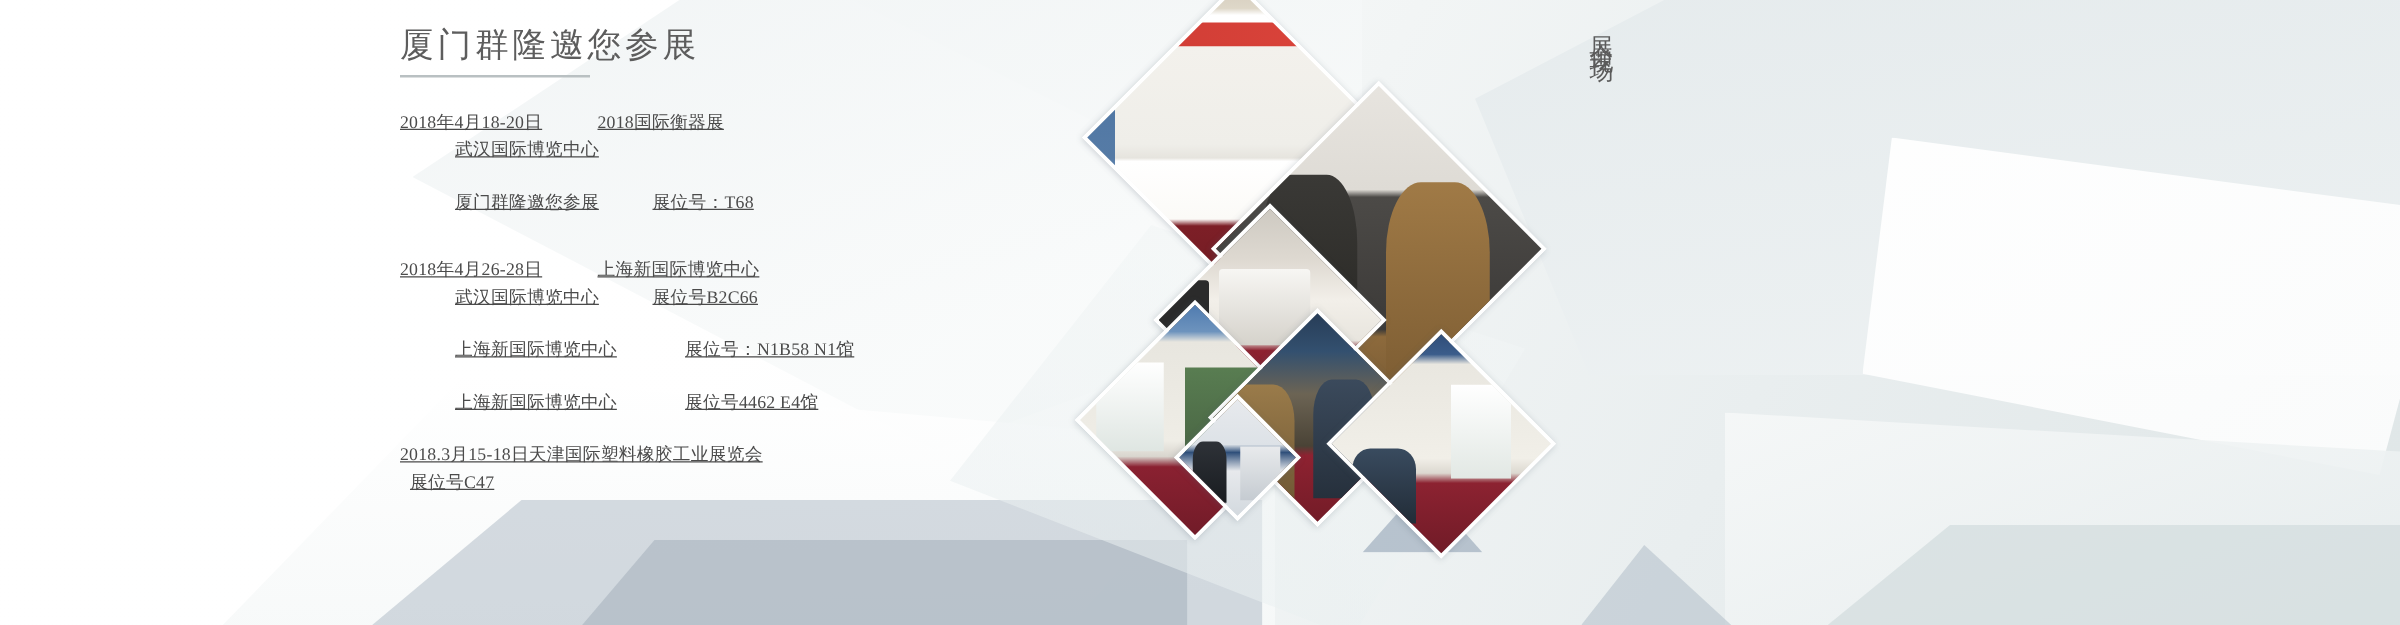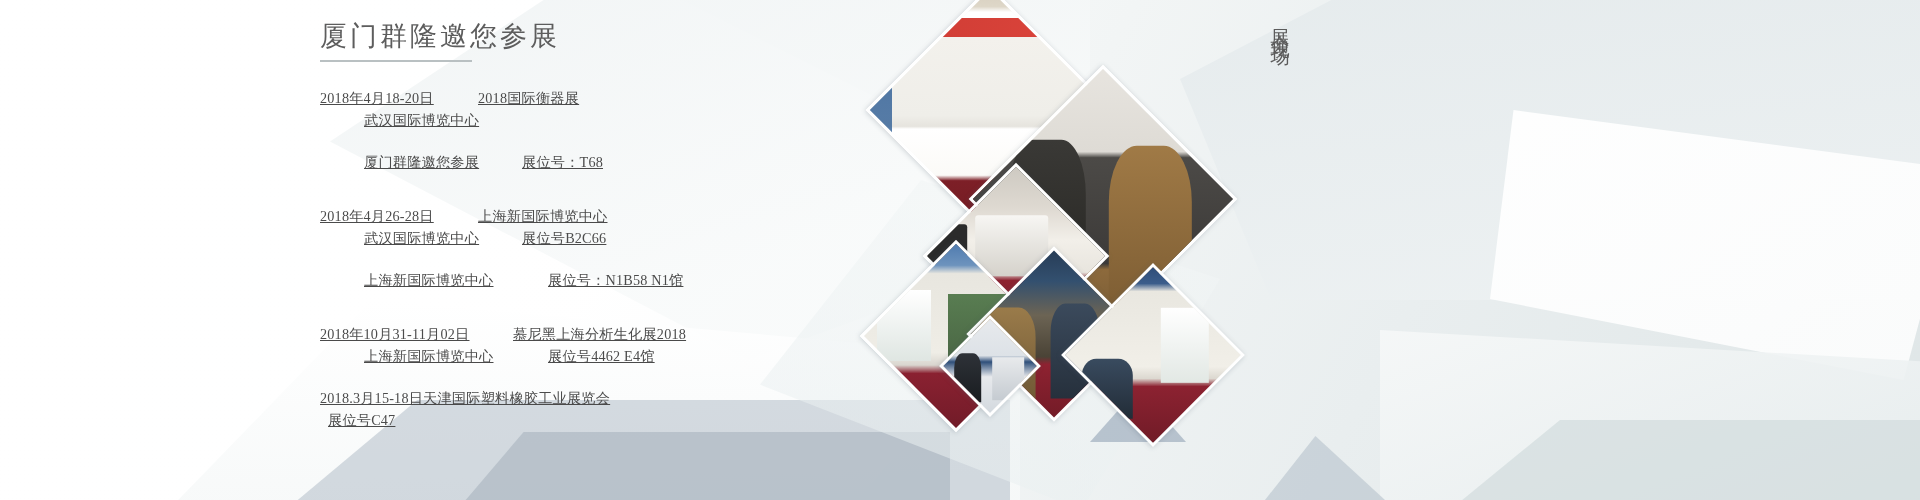--- a/index.html
+++ b/index.html
@@ -203,24 +203,20 @@
 
     <div class="entry wide">
       <div class="entry-line">
         <span class="col-venue">上海新国际博览中心</span>
         <span class="col-booth">展位号：N1B58  N1馆</span>
       </div>
     </div>
 
     <div class="entry wide2">
       <div class="entry-line">
-        <span class="col-date">2018年10月31-11月02日</span>
-        <span class="col-name">慕尼黑上海分析生化展2018</span>
-      </div>
-      <div class="entry-line">
         <span class="col-venue">上海新国际博览中心</span>
         <span class="col-booth">展位号4462  E4馆</span>
       </div>
     </div>
 
     <div class="entry single wide">
       <div class="entry-line">
         <span class="col-date">2018.3月15-18日天津国际塑料橡胶工业展览会</span>
       </div>
       <div class="entry-line">

